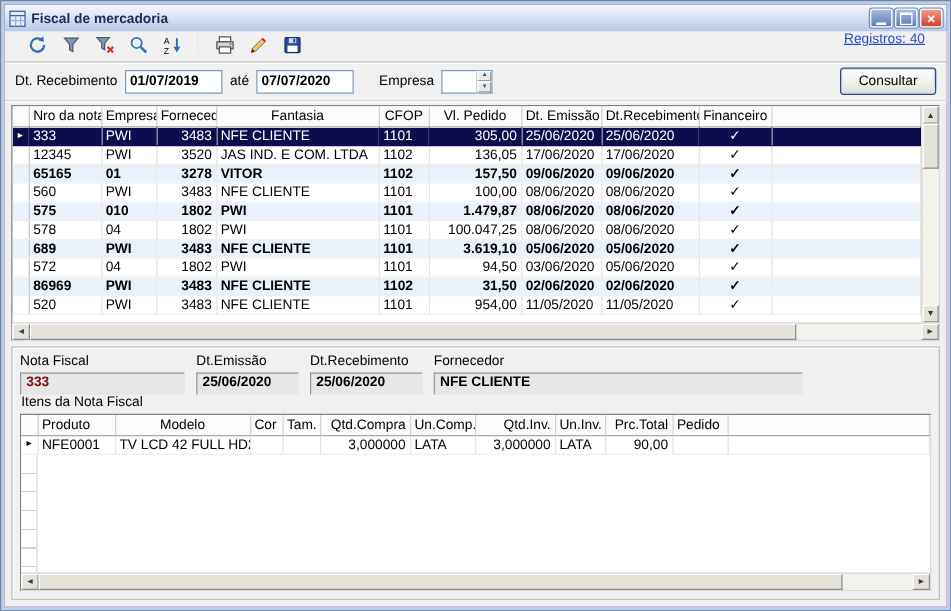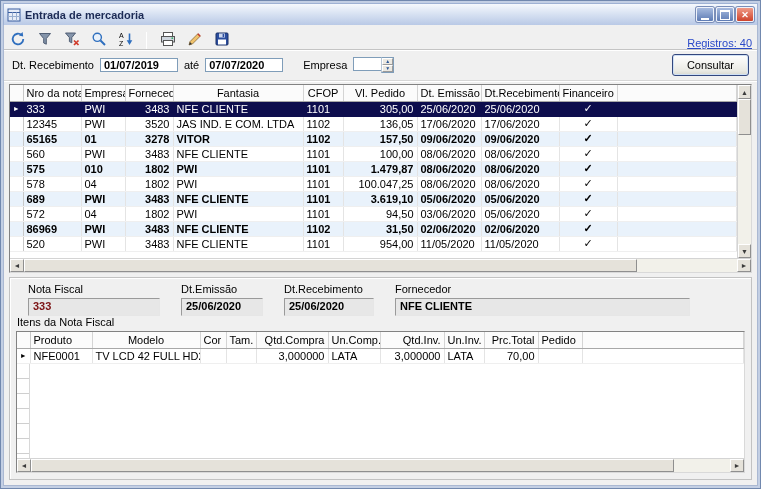--- a/index.html
+++ b/index.html
@@ -32,34 +32,34 @@
   }
   .wbtn.min,.wbtn.max{background:linear-gradient(180deg,#a7bbdf,#5d7bb4);}
   .wbtn.close{background:linear-gradient(180deg,#f09a86,#ce432c);}
   .wbtn.min::after{content:"";width:8px;height:2px;background:#fff;margin-top:8px;}
   .wbtn.max::after{content:"";width:8px;height:7px;border:1px solid #fff;border-top-width:2px;}
   .wbtn.close::after{content:"\2715";font-size:9px;font-weight:bold;}
   
   .inner{flex:1;display:flex;flex-direction:column;background:#f0f0f0;border:1px solid #aab8d2;border-top:none;min-height:0;}
   
   .toolbar{
-    height:25px;flex:0 0 25px;display:flex;align-items:flex-end;gap:6px;
-    padding:0 3px;border-bottom:1px solid #c4c4c4;box-shadow:0 1px 0 #ffffff;
+    height:25px;flex:0 0 25px;display:flex;align-items:flex-start;gap:6px;
+    padding:0 15px;border-bottom:1px solid #c4c4c4;box-shadow:0 1px 0 #ffffff;
   }
   .tool-btn{width:21px;height:21px;display:flex;align-items:center;justify-content:center;border:1px solid transparent;}
   .tool-sep{width:1px;height:17px;background:#a9a9a9;border-right:1px solid #fff;margin:0 4px;}
   .registros{margin-left:auto;color:#2a49c8;text-decoration:underline;cursor:pointer;padding-right:2px;}
   
   .filter{
     height:31px;flex:0 0 31px;display:flex;align-items:center;gap:6px;
     padding:12px 8px;border-bottom:1px solid #d6d6d6;box-shadow:0 1px 0 #ffffff;
   }
   .lbl{white-space:nowrap;}
   .edit{
-    height:14px;border:1px solid #7f9db9;background:#fff;
+    height:19px;border:1px solid #7f9db9;background:#fff;
     font-family:"Liberation Sans",sans-serif;font-size:11px;font-weight:bold;
     padding:1px 3px;
   }
   .edit.date{width:78px;}
   .spin-wrap{display:flex;align-items:stretch;}
   .edit.empresa{width:28px;border-right:none;}
   .spin-btns{width:13px;display:flex;flex-direction:column;border:1px solid #7f9db9;border-left:1px solid #b8c7d6;}
   .spin-btn{flex:1;display:flex;align-items:center;justify-content:center;background:#ece9e2;
     border:1px solid;border-color:#fff #9a9a9a #9a9a9a #fff;font-size:5px;color:#2b5797;line-height:1;}
   .btn{
@@ -124,21 +124,21 @@
   .hscroll .sb-thumb{flex:0 0 86%;height:100%;}
   .sb-spacer{flex:1;}
   
   .detail{
     flex:1;margin:4px 5px 5px 5px;min-height:0;
     border:1px solid #c2c2c2;box-shadow:inset 1px 1px 0 #ffffff;
     background:#f0f0f0;padding:5px 6px 6px 6px;
     display:flex;flex-direction:column;
   }
   .fields{display:flex;gap:9px;}
-  .fld{display:flex;flex-direction:column;gap:3px;margin-left:12px;}
+  .fld{display:flex;flex-direction:column;gap:3px;}
   .fld-box{
     height:18px;background:#e7e7e7;
     border:1px solid;border-color:#9a9a9a #e6e6e6 #e6e6e6 #9a9a9a;
     font-weight:bold;padding:1px 4px;white-space:nowrap;overflow:hidden;
   }
   .w-nota{width:132px;} .w-emis{width:82px;} .w-receb{width:90px;} .w-forn{width:295px;}
   .v-nota{color:#7b1113;}
   .itens-label{margin:0 0 3px 1px;}
   .items-grid-frame{flex:1;margin:0;min-height:0;}
 </style>
@@ -147,21 +147,21 @@
 
 <div class="window">
   <div class="titlebar">
     <span style="display:flex;">
       <svg width="14" height="14" viewBox="0 0 14 14">
           <rect x="1" y="1" width="12" height="12" fill="#e8eef8" stroke="#3a5fa0"></rect>
           <path d="M1 4.5h12" stroke="#3a5fa0"></path>
           <path d="M5.5 4.5V13 M9.5 4.5V13 M1 8.5h12" stroke="#9ab0d0"></path>
         </svg>
     </span>
-    <span class="title">Entrada de mercadoria</span>
+    <span class="title">Fiscal de mercadoria</span>
     <span class="win-btns">
       <span class="wbtn min"></span>
       <span class="wbtn max"></span>
       <span class="wbtn close"></span>
     </span>
   </div>
 
   <div class="inner">
 
     <div class="toolbar">
@@ -482,21 +482,21 @@
                   <tr class="sel">
                     <td class="ind">►</td>
                     <td>NFE0001</td>
                     <td>TV LCD 42 FULL HD2</td>
                     <td></td>
                     <td></td>
                     <td>3,000000</td>
                     <td>LATA</td>
                     <td>3,000000</td>
                     <td>LATA</td>
-                    <td>70,00</td>
+                    <td>90,00</td>
                     <td></td>
                     <td></td>
                   </tr>
                 </tbody>
             </table>
             <div class="below-rows">
               <span class="ind-strip"></span>
             </div>
           </div>
         </div>

